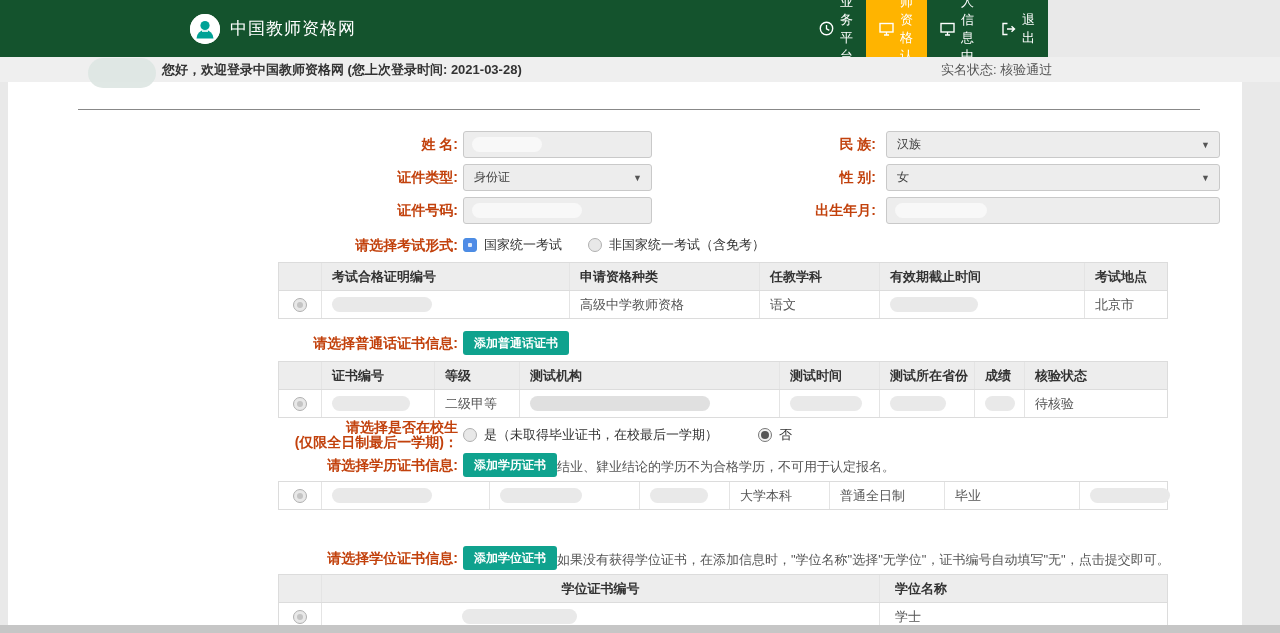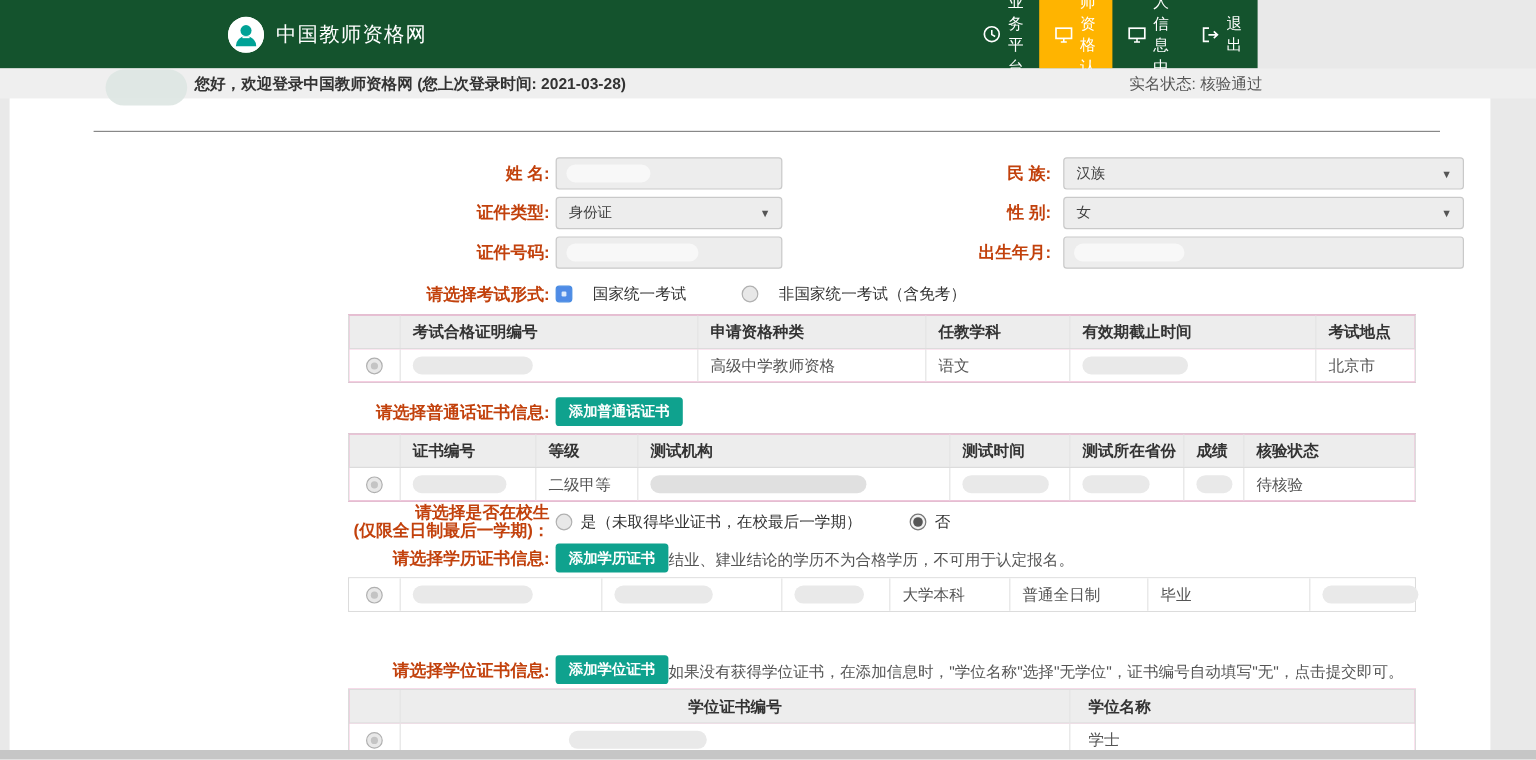--- a/index.html
+++ b/index.html
@@ -42,21 +42,21 @@
   .radio.blue-checked::after{content:"";position:absolute;left:4px;top:4px;width:4px;height:4px;background:#dce9fb;border-radius:1px;}
   .radio.dark-checked{border-color:#777;background:#f2f2f2;}
   .radio.dark-checked::after{content:"";position:absolute;left:2px;top:2px;width:8px;height:8px;border-radius:50%;background:#555;}
   .radio-row{position:absolute;display:flex;align-items:center;font-size:13px;color:#333;gap:7px;white-space:nowrap;}
 
   
   .btn{position:absolute;height:24px;line-height:24px;padding:0 11px;background:#0fa28e;color:#fff;font-size:12px;font-weight:bold;border-radius:3px;border:none;cursor:pointer;white-space:nowrap;}
   .note{position:absolute;font-size:13px;color:#555;white-space:nowrap;}
 
   
-  .tbl{position:absolute;left:290px;width:890px;border:1px solid #dcdcdc;background:#ec4899;box-sizing:border-box;}
+  .tbl{position:absolute;left:278px;width:890px;border:1px solid #dcdcdc;background:#1d4ed8;box-sizing:border-box;}
   .hrow{display:flex;background:#ededed;height:27px;border-bottom:1px solid #dcdcdc;}
   .drow{display:flex;height:27px;background:#fff;}
   .cell{box-sizing:border-box;display:flex;align-items:center;padding-left:10px;font-size:13px;color:#555;overflow:hidden;white-space:nowrap;border-left:1px solid #e4e4e4;flex-shrink:0;}
   .cell:first-child{border-left:none;justify-content:center;padding-left:0;}
   .hrow .cell{font-weight:bold;color:#333;}
   .cell.center{justify-content:center;padding-left:0;}
 </style>
 </head>
 <body>
 
@@ -147,21 +147,21 @@
   <div class="f-label" style="left:300px;top:197px;width:158px;line-height:27px;">证件号码:</div>
   <div class="inp" style="left:463px;top:197px;width:189px;">
       <span class="blob" style="width:110px;"></span>
     </div>
   <div class="f-label" style="left:790px;top:197px;width:86px;line-height:27px;">出生年月:</div>
   <div class="inp" style="left:886px;top:197px;width:334px;">
       <span class="blob" style="width:92px;"></span>
     </div>
 
   <div class="f-label" style="left:300px;top:237px;width:158px;line-height:16px;">请选择考试形式:</div>
-  <div class="radio-row" style="left:463px;top:236px;gap:17px;">
+  <div class="radio-row" style="left:463px;top:236px;gap:7px;">
     <span class="radio blue-checked"></span>
     <span>国家统一考试</span>
     <span style="width:12px;"></span>
     <span class="radio"></span>
     <span>非国家统一考试（含免考）</span>
   </div>
 
   <div class="tbl" style="top:262px;">
     <div class="hrow">
       <div class="cell" style="width:42px;"></div>

